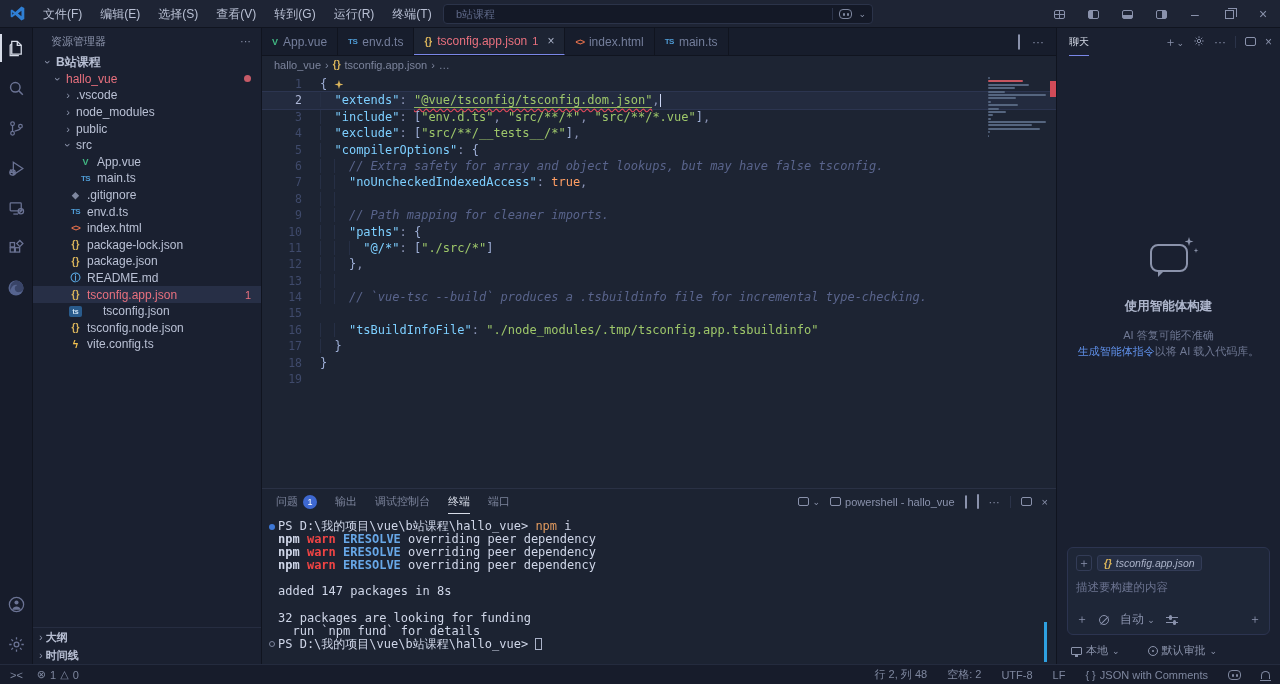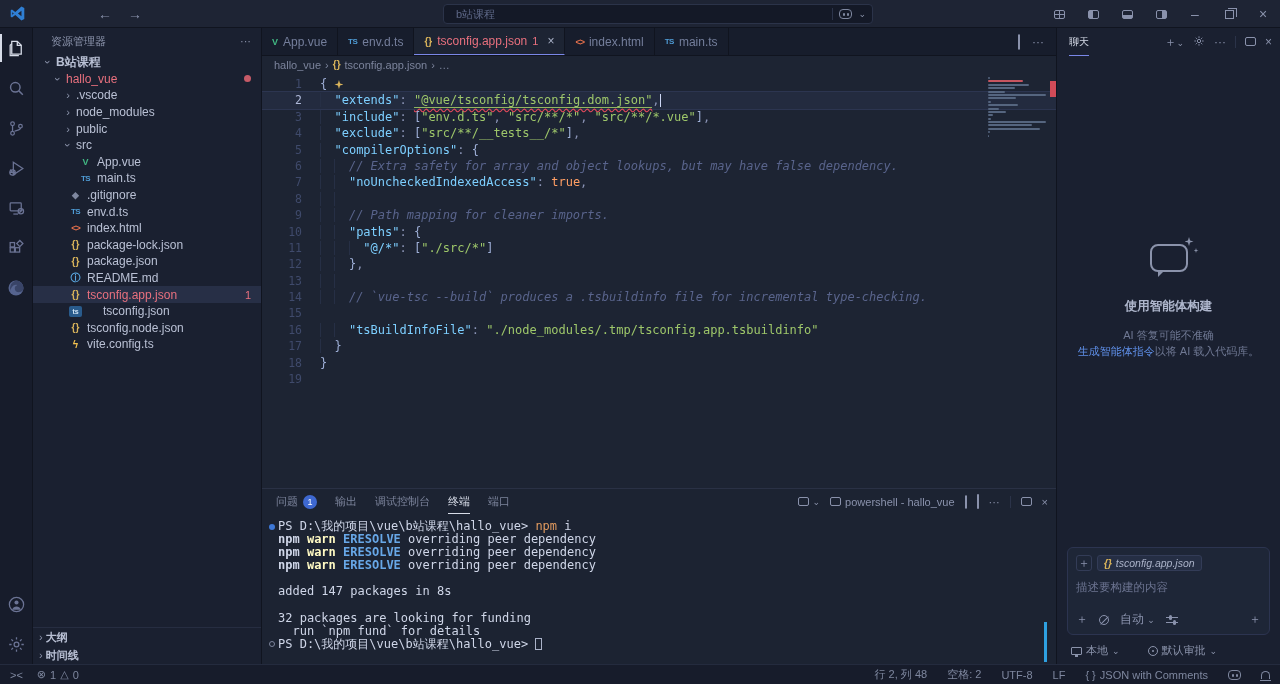--- a/index.html
+++ b/index.html
@@ -118,21 +118,21 @@
   .ic-trash { width:9px; height:9px; border:1px solid #8a92ac; border-top:2px solid #8a92ac; border-radius:1px; }
   .vdiv { width:1px; height:12px; background:#2b3349; }
   .terminal { flex:1; font-family:"DejaVu Sans Mono", monospace; font-size:12px; padding:6px 0 0 4px; position:relative; }
   .t-line { height:13.1px; line-height:13.1px; white-space:pre; display:flex; align-items:center; }
   .t-deco { width:12px; flex:none; display:flex; align-items:center; justify-content:center; }
   .t-deco .dfill { width:6px; height:6px; border-radius:50%; background:#3d77d6; }
   .t-deco .dopen { width:6px; height:6px; border-radius:50%; border:1px solid #7c849c; }
   .t-tp { color:#cfd6e8; }
   .t-tb { color:#cfd6e8; font-weight:bold; }
   .t-tcmd { color:#e09a5f; }
-  .t-twarn { color:#fef9c3; font-weight:bold; }
+  .t-twarn { color:#ef4444; font-weight:bold; }
   .t-teres { color:#68a8e8; font-weight:bold; }
   .t-tcur { display:inline-block; width:7px; height:12px; border:1px solid #aab2c8; vertical-align:middle; }
   .t-scroll { position:absolute; right:9px; bottom:2px; width:3px; height:40px; background:#2ea0e0; }
 
   
   .chat { width:224px; background:#1a2030; border-left:1px solid #10141f; display:flex; flex-direction:column; }
   .chat-header { height:28px; display:flex; align-items:center; padding:0 8px 0 12px; }
   .chat-tab { font-size:10px; color:#d7dce8; height:28px; display:flex; align-items:center; box-shadow:inset 0 -1px 0 #7a87e8; }
   .chat-hicons { margin-left:auto; display:flex; align-items:center; gap:9px; color:#8a92ac; font-size:12px; }
   .chat-body { flex:1; display:flex; flex-direction:column; align-items:center; justify-content:center; text-align:center; padding:0 14px; }
@@ -176,20 +176,30 @@
 </style>
 </head>
 <body>
 
 <div class="titlebar">
   <div class="vscode-logo">
     <svg width="17" height="17" viewBox="0 0 24 24">
         <path fill="#2f7fd4" d="M17.6 2.2 8.9 10 4.2 6.4 2.4 7.3v9.4l1.8.9L8.9 14l8.7 7.8 4-1.9V4.1l-4-1.9zM4.6 13.9v-3.8L6.8 12l-2.2 1.9zm13 1.9-4.9-3.8 4.9-3.8v7.6z"></path>
       </svg>
   </div>
+  <div class="menus">
+      <span class="menu-item">文件(F)</span>
+      <span class="menu-item">编辑(E)</span>
+      <span class="menu-item">选择(S)</span>
+      <span class="menu-item">查看(V)</span>
+      <span class="menu-item">转到(G)</span>
+      <span class="menu-item">运行(R)</span>
+      <span class="menu-item">终端(T)</span>
+      <span class="menu-item">帮助(H)</span>
+    </div>
   <div class="nav-arrows">
     <span>←</span>
     <span>→</span>
   </div>
   <div class="searchbox">
     <span>b站课程</span>
     <span class="grow"></span>
     <span class="sep"></span>
     <span class="copilot"></span>
     <span class="chevd" style="margin-left:6px">⌄</span>
@@ -435,21 +445,21 @@
       <span>›</span>
       <span>…</span>
     </div>
     <div class="code-area">
       <div class="code-lines" id="code-host">
           <div class="code-line"><span class="ln">1</span><span class="lc"><span class="tok-br">{</span><span> </span><span class="spark"></span></span></div>
           <div class="code-line current"><span class="ln">2</span><span class="lc"><span class="tok-ig">  </span><span class="tok-key">"extends"</span><span class="tok-pun">: </span><span class="tok-strl">"@vue/tsconfig/tsconfig.dom.json"</span><span class="tok-pun">,</span><span class="cursor"></span></span></div>
           <div class="code-line"><span class="ln">3</span><span class="lc"><span class="tok-ig">  </span><span class="tok-key">"include"</span><span class="tok-pun">: </span><span class="tok-br">[</span><span class="tok-str">"env.d.ts"</span><span class="tok-pun">, </span><span class="tok-str">"src/**/*"</span><span class="tok-pun">, </span><span class="tok-str">"src/**/*.vue"</span><span class="tok-br">]</span><span class="tok-pun">,</span></span></div>
           <div class="code-line"><span class="ln">4</span><span class="lc"><span class="tok-ig">  </span><span class="tok-key">"exclude"</span><span class="tok-pun">: </span><span class="tok-br">[</span><span class="tok-str">"src/**/__tests__/*"</span><span class="tok-br">]</span><span class="tok-pun">,</span></span></div>
           <div class="code-line"><span class="ln">5</span><span class="lc"><span class="tok-ig">  </span><span class="tok-key">"compilerOptions"</span><span class="tok-pun">: </span><span class="tok-br">{</span></span></div>
-          <div class="code-line"><span class="ln">6</span><span class="lc"><span class="tok-ig">  </span><span class="tok-ig">  </span><span class="tok-com">// Extra safety for array and object lookups, but may have false dependency.</span></span></div>
+          <div class="code-line"><span class="ln">6</span><span class="lc"><span class="tok-ig">  </span><span class="tok-ig">  </span><span class="tok-com">// Extra safety for array and object lookups, but may have false tsconfig.</span></span></div>
           <div class="code-line"><span class="ln">7</span><span class="lc"><span class="tok-ig">  </span><span class="tok-ig">  </span><span class="tok-key">"noUncheckedIndexedAccess"</span><span class="tok-pun">: </span><span class="tok-bool">true</span><span class="tok-pun">,</span></span></div>
           <div class="code-line"><span class="ln">8</span><span class="lc"><span class="tok-ig">  </span><span class="tok-ig">  </span></span></div>
           <div class="code-line"><span class="ln">9</span><span class="lc"><span class="tok-ig">  </span><span class="tok-ig">  </span><span class="tok-com">// Path mapping for cleaner imports.</span></span></div>
           <div class="code-line"><span class="ln">10</span><span class="lc"><span class="tok-ig">  </span><span class="tok-ig">  </span><span class="tok-key">"paths"</span><span class="tok-pun">: </span><span class="tok-br">{</span></span></div>
           <div class="code-line"><span class="ln">11</span><span class="lc"><span class="tok-ig">  </span><span class="tok-ig">  </span><span class="tok-ig">  </span><span class="tok-key">"@/*"</span><span class="tok-pun">: </span><span class="tok-br">[</span><span class="tok-str">"./src/*"</span><span class="tok-br">]</span></span></div>
           <div class="code-line"><span class="ln">12</span><span class="lc"><span class="tok-ig">  </span><span class="tok-ig">  </span><span class="tok-br">}</span><span class="tok-pun">,</span></span></div>
           <div class="code-line"><span class="ln">13</span><span class="lc"><span class="tok-ig">  </span><span class="tok-ig">  </span></span></div>
           <div class="code-line"><span class="ln">14</span><span class="lc"><span class="tok-ig">  </span><span class="tok-ig">  </span><span class="tok-com">// `vue-tsc --build` produces a .tsbuildinfo file for incremental type-checking.</span></span></div>
           <div class="code-line"><span class="ln">15</span></div>
           <div class="code-line"><span class="ln">16</span><span class="lc"><span class="tok-ig">  </span><span class="tok-ig">  </span><span class="tok-key">"tsBuildInfoFile"</span><span class="tok-pun">: </span><span class="tok-str">"./node_modules/.tmp/tsconfig.app.tsbuildinfo"</span></span></div>

